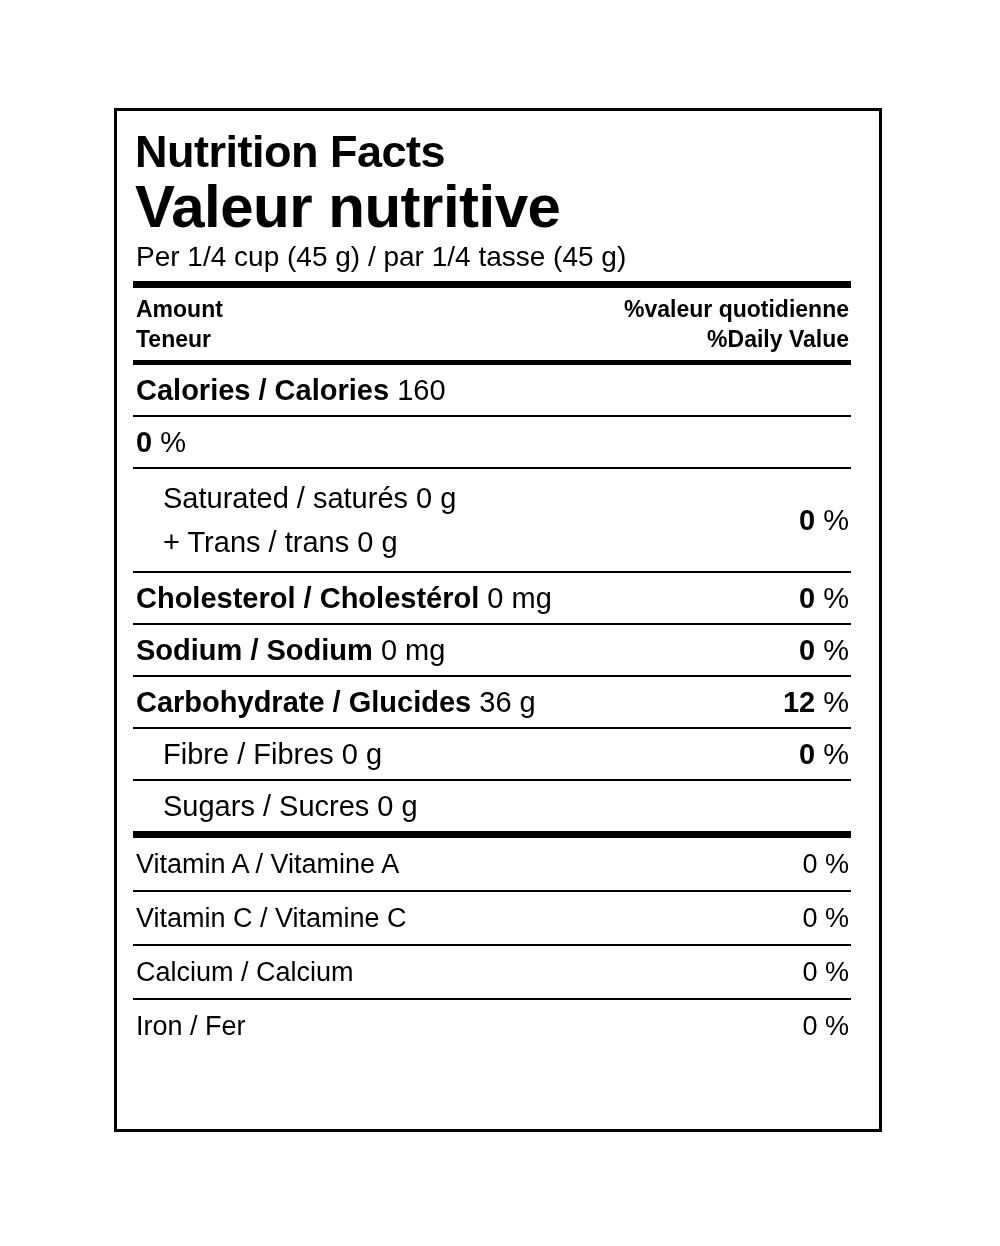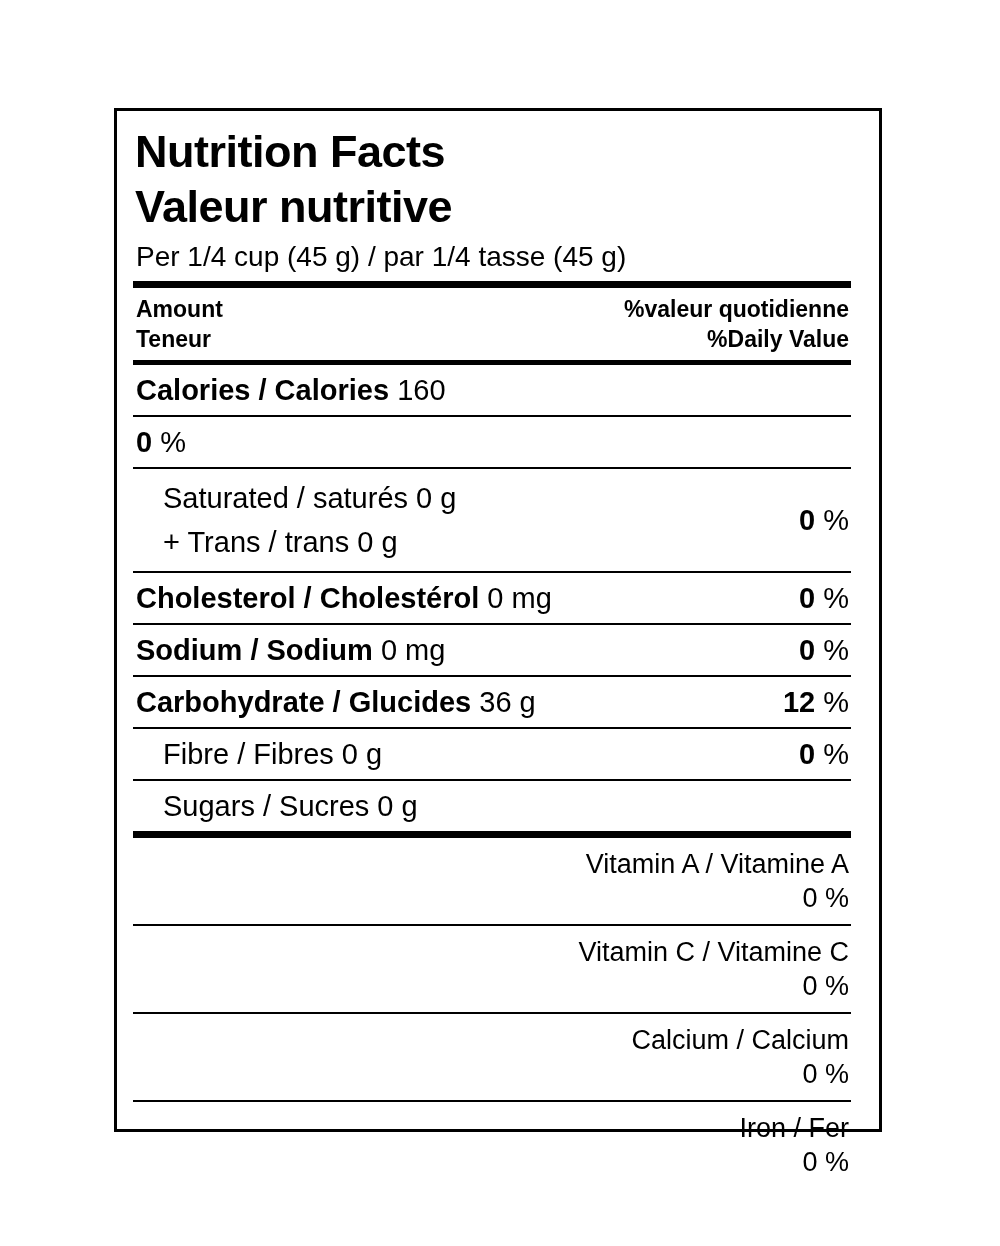--- a/index.html
+++ b/index.html
@@ -31,21 +31,21 @@
     top: 14px;
   }
   .title-en {
     font-size: 45px;
     font-weight: bold;
     letter-spacing: -0.5px;
     line-height: 54px;
     margin-left: 2px;
   }
   .title-fr {
-    font-size: 45px;
+    font-size: 60px;
     font-weight: bold;
     letter-spacing: -0.5px;
     line-height: 56px;
     margin-left: 2px;
   }
   .serving {
     font-size: 28px;
     line-height: 36px;
     margin-left: 3px;
     margin-top: 4px;
@@ -113,21 +113,20 @@
     align-items: center;
   }
   .vit-row .label,
   .vit-row .dv {
     font-size: 27px;
     line-height: 34px;
     font-weight: normal;
   }
   .vit-row {
     padding: 9px 2px 9px 3px;
-    flex-direction: column;
   }
 </style>
 </head>
 <body>
 
 <div class="panel">
   <div class="inner">
 
     <div class="title-en">Nutrition Facts</div>
     <div class="title-fr">Valeur nutritive</div>

